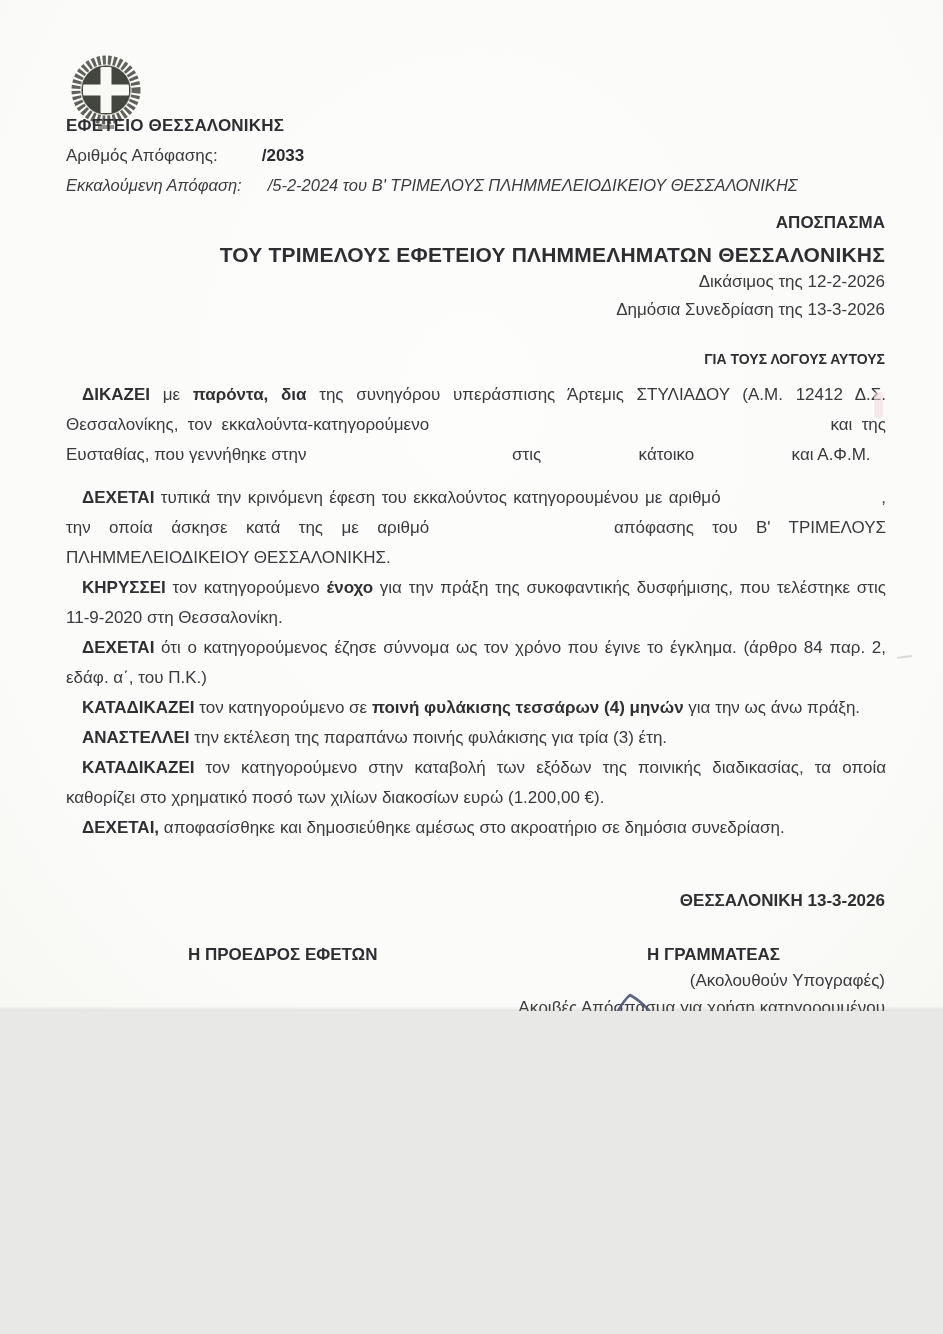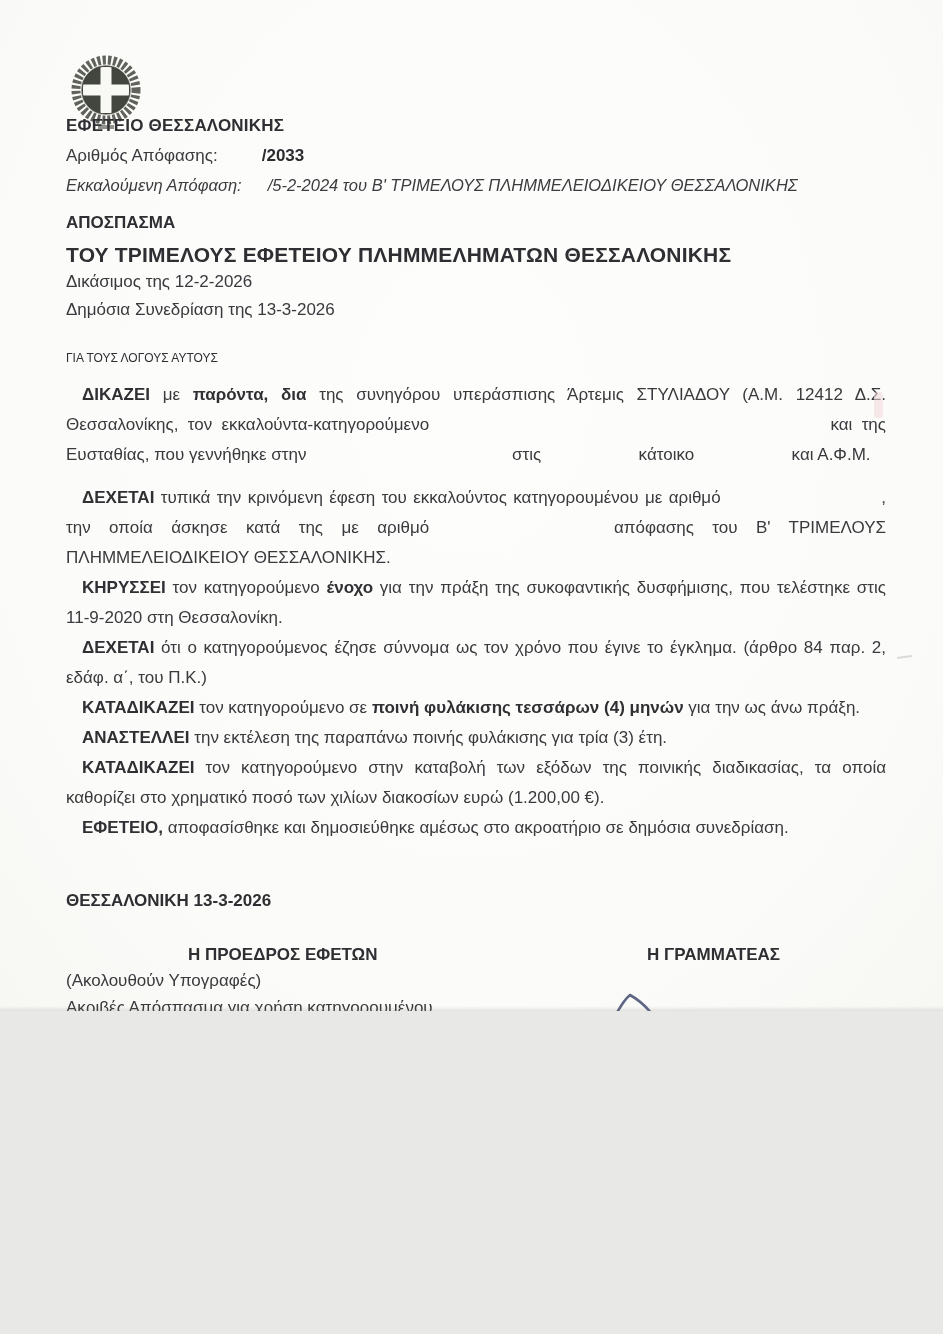--- a/index.html
+++ b/index.html
@@ -8,36 +8,36 @@
     width:943px;height:1011px;
     margin:0 auto;
     background:#fcfcfb;
     background-image:radial-gradient(ellipse at 50% 40%, #fdfdfc 0%, #fbfbf9 70%, #f7f7f4 100%);
     font-family:"Liberation Sans", sans-serif;
     color:#3a3a3e;
     overflow:hidden;
   }
   .abs{position:absolute;}
   .b{font-weight:700;color:#303034;}
-  .center{text-align:left;}
+  .center{text-align:right;}
 
   
   .emblem{left:68px;top:53px;width:76px;height:80px;}
   .court-name{left:66px;top:116px;font-size:17px;font-weight:700;letter-spacing:.2px;color:#2f2f33;}
   .line-number{left:66px;top:146px;font-size:17px;}
   .line-number .val{margin-left:44px;font-weight:700;color:#2c2c30;}
   .line-appealed{left:66px;top:176px;font-size:16.5px;font-style:italic;color:#3c3c40;}
   .line-appealed .val{margin-left:26px;}
 
   
   .t1{left:66px;right:58px;top:213px;font-weight:700;font-size:17px;color:#2f2f33;}
   .t2{left:66px;right:58px;top:243px;font-weight:700;font-size:21px;color:#2f2f33;letter-spacing:.2px;}
   .t3{left:66px;right:58px;top:272px;font-size:17px;}
   .t4{left:66px;right:58px;top:300px;font-size:17px;}
-  .t5{left:66px;right:74px;top:351px;font-weight:400;font-size:12px;color:#2f2f33;}
+  .t5{left:66px;right:58px;top:351px;font-weight:700;font-size:14px;color:#2f2f33;}
 
   
   .bodytext{
     left:66px;top:380px;width:820px;
     font-size:17px;line-height:30px;
     text-align:justify;
   }
   .bodytext p{margin:0;text-indent:16px;}
   .bodytext p.gap-above{margin-top:13px;}
   .gap{display:inline-block;height:2px;}
@@ -90,21 +90,21 @@
   <div class="abs center t5">ΓΙΑ ΤΟΥΣ ΛΟΓΟΥΣ ΑΥΤΟΥΣ</div>
 
   <div class="abs bodytext">
     <p><span class="b">ΔΙΚΑΖΕΙ</span><span> με </span><span class="b">παρόντα, δια</span><span> της συνηγόρου υπεράσπισης Άρτεμις ΣΤΥΛΙΑΔΟΥ (Α.Μ. 12412 Δ.Σ. Θεσσαλονίκης, τον εκκαλούντα-κατηγορούμενο</span><span class="gap" style="width: 392px;"></span><span> και της Ευσταθίας, που γεννήθηκε στην </span><span class="gap" style="width: 196px;"></span><span> στις </span><span class="gap" style="width: 88px;"></span><span> κάτοικο </span><span class="gap" style="width: 88px;"></span><span> και Α.Φ.Μ.</span></p>
     <p class="gap-above"><span class="b">ΔΕΧΕΤΑΙ</span><span> τυπικά την κρινόμενη έφεση του εκκαλούντος κατηγορουμένου με αριθμό </span><span class="gap" style="width: 148px;"></span><span> , την οποία άσκησε κατά της με αριθμό </span><span class="gap" style="width: 148px;"></span><span> απόφασης του Β' ΤΡΙΜΕΛΟΥΣ ΠΛΗΜΜΕΛΕΙΟΔΙΚΕΙΟΥ ΘΕΣΣΑΛΟΝΙΚΗΣ.</span></p>
     <p><span class="b">ΚΗΡΥΣΣΕΙ</span><span> τον κατηγορούμενο </span><span class="b">ένοχο</span><span> για την πράξη της συκοφαντικής δυσφήμισης, που τελέστηκε στις 11-9-2020 στη Θεσσαλονίκη.</span></p>
     <p><span class="b">ΔΕΧΕΤΑΙ</span><span> ότι ο κατηγορούμενος έζησε σύννομα ως τον χρόνο που έγινε το έγκλημα. (άρθρο 84 παρ. 2, εδάφ. α΄, του Π.Κ.)</span></p>
     <p><span class="b">ΚΑΤΑΔΙΚΑΖΕΙ</span><span> τον κατηγορούμενο σε </span><span class="b">ποινή φυλάκισης τεσσάρων (4) μηνών</span><span> για την ως άνω πράξη.</span></p>
     <p><span class="b">ΑΝΑΣΤΕΛΛΕΙ</span><span> την εκτέλεση της παραπάνω ποινής φυλάκισης για τρία (3) έτη.</span></p>
     <p><span class="b">ΚΑΤΑΔΙΚΑΖΕΙ</span><span> τον κατηγορούμενο στην καταβολή των εξόδων της ποινικής διαδικασίας, τα οποία καθορίζει στο χρηματικό ποσό των χιλίων διακοσίων ευρώ (1.200,00 €).</span></p>
-    <p><span class="b">ΕΦΕΤΕΙΟ,</span><span> αποφασίσθηκε και δημοσιεύθηκε αμέσως στο ακροατήριο σε δημόσια συνεδρίαση.</span></p>
+    <p><span class="b">ΔΕΧΕΤΑΙ,</span><span> αποφασίσθηκε και δημοσιεύθηκε αμέσως στο ακροατήριο σε δημόσια συνεδρίαση.</span></p>
   </div>
 
   <div class="abs center f-date1">ΘΕΣΣΑΛΟΝΙΚΗ 13-3-2026</div>
   <div class="abs f-president">Η ΠΡΟΕΔΡΟΣ ΕΦΕΤΩΝ</div>
   <div class="abs f-secretary">Η ΓΡΑΜΜΑΤΕΑΣ</div>
   <div class="abs center f-note">(Ακολουθούν Υπογραφές)</div>
   <div class="abs center f-copy">Ακριβές Απόσπασμα για χρήση κατηγορουμένου</div>
   <div class="abs center f-date2">ΘΕΣΣΑΛΟΝΙΚΗ 17-3-2026</div>
   <div class="abs center f-sec2">Η ΓΡΑΜΜΑΤΕΑΣ</div>
 

